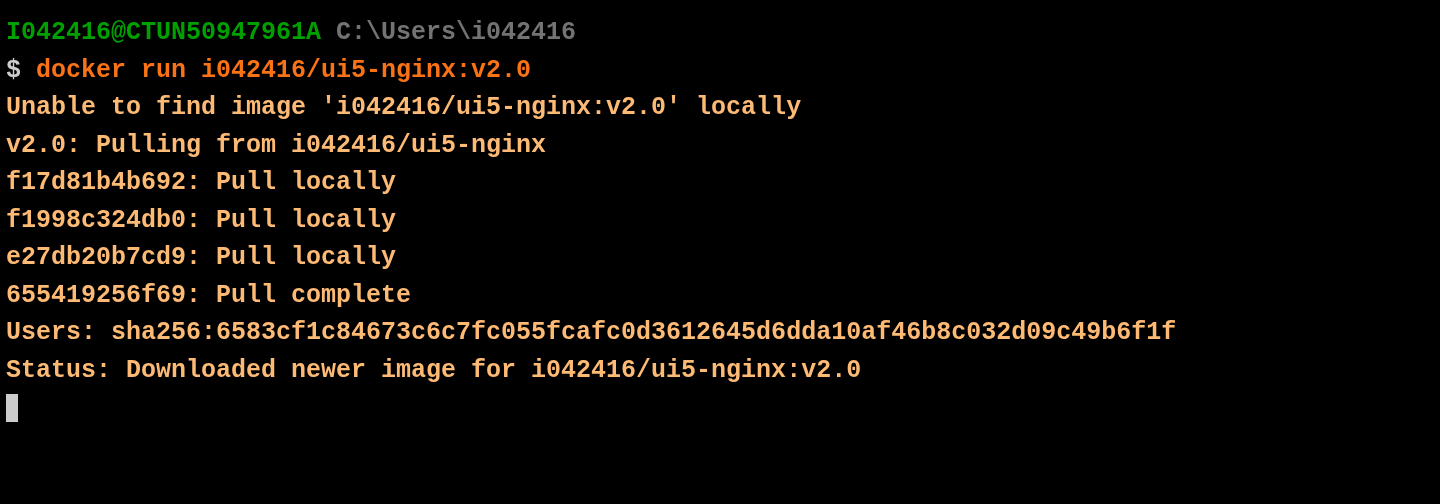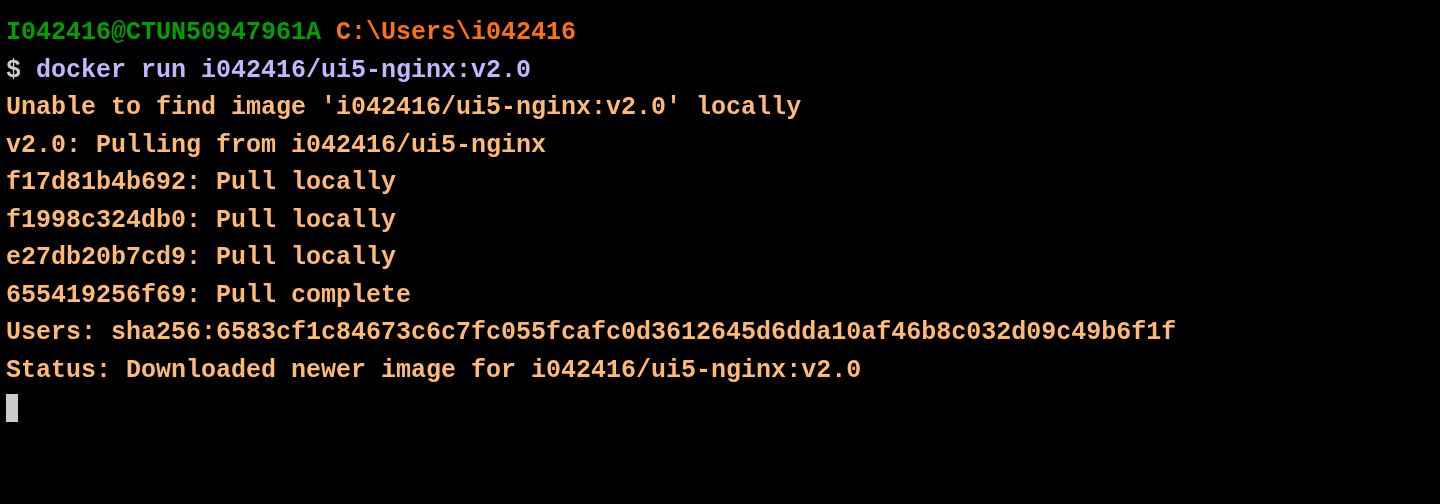--- a/index.html
+++ b/index.html
@@ -20,27 +20,27 @@
       overflow: hidden;
     }
     .terminal-line {
       white-space: pre;
     }
     .prompt-userhost {
       color: #00a000;
       margin-top: 45px;
     }
     .prompt-path {
-      color: #f97316;
+      color: #737373;
     }
     .prompt-symbol {
       color: #cccccc;
     }
     .command {
-      color: #c4b5fd;
+      color: #f97316;
       margin-top: 21px;
     }
     .output {
       color: #fdba74;
     }
     .cursor {
       display: inline-block;
       width: 12px;
       height: 28px;
       background-color: #cccccc;

